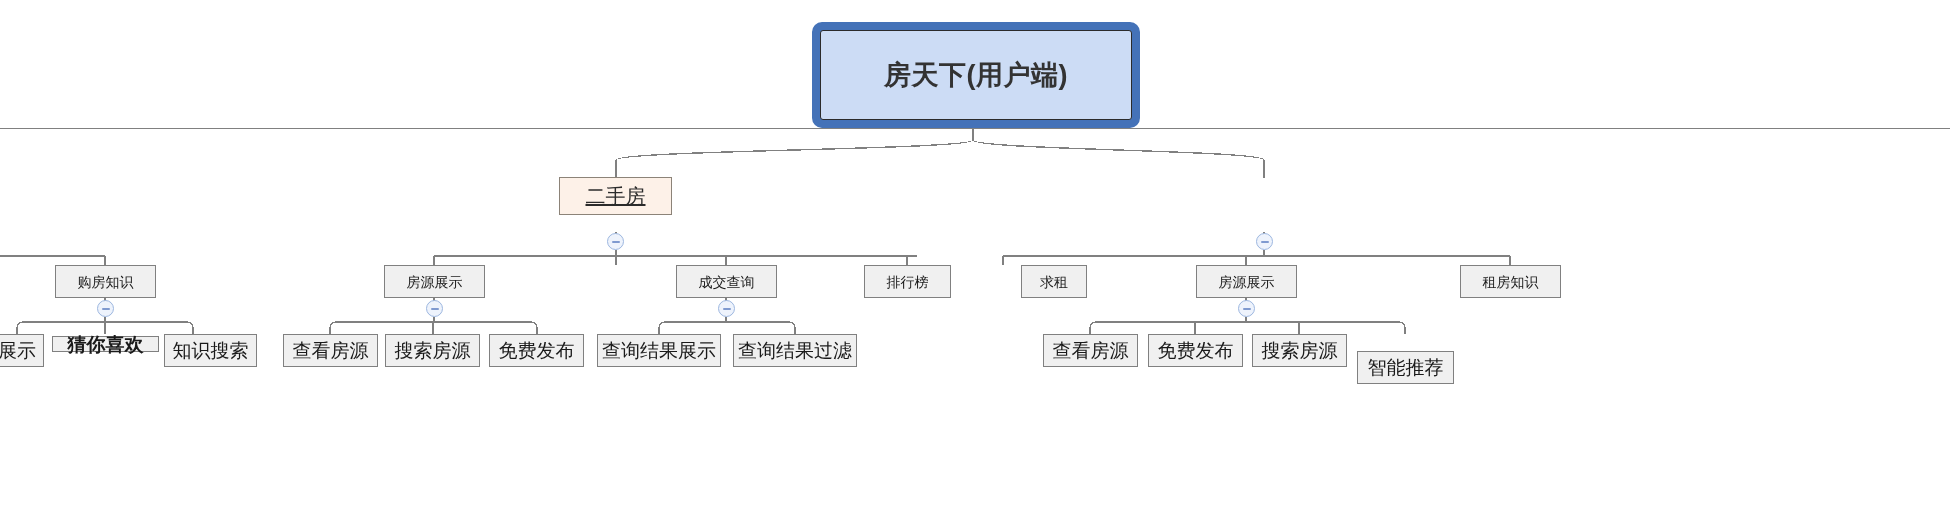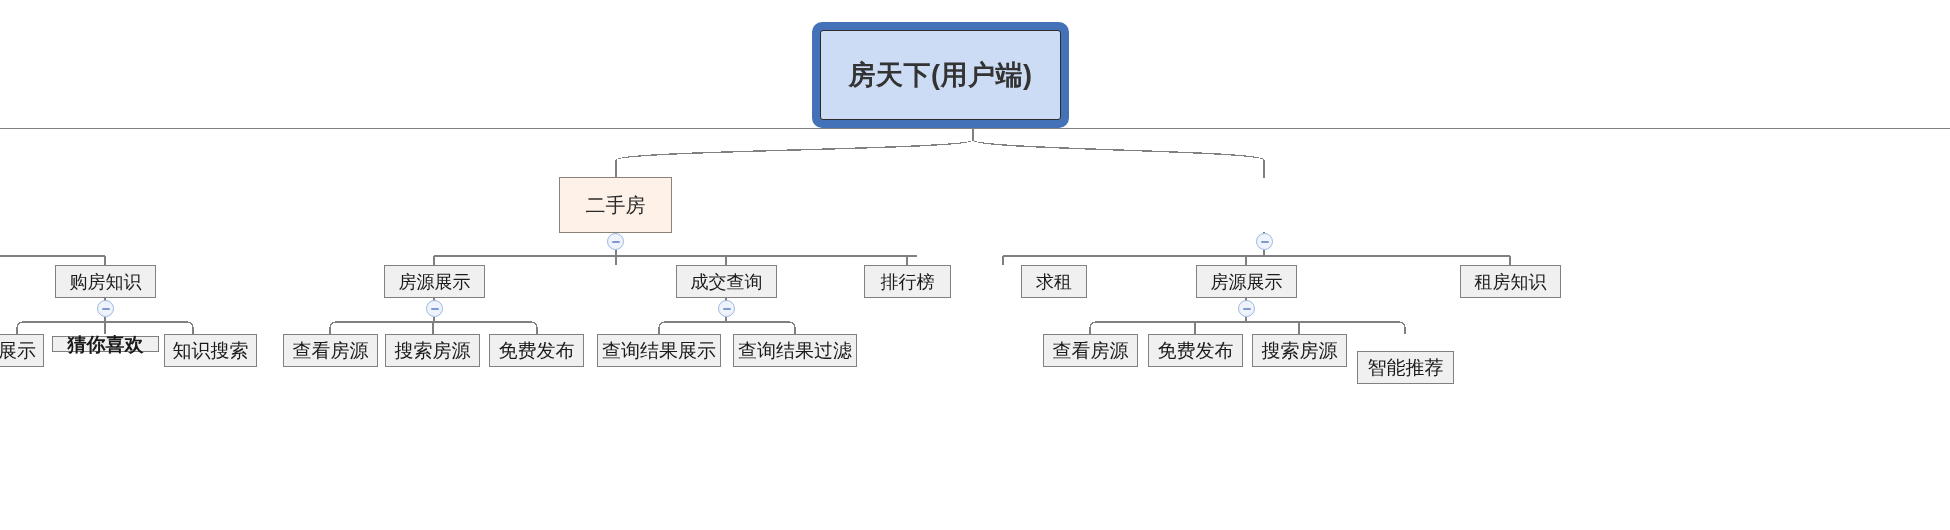--- a/index.html
+++ b/index.html
@@ -57,21 +57,21 @@
   .node.lvl2 {
     background: #fdf1e8;
     border: 1px solid #8c8378;
     font-size: 20px;
     color: #2b2b2b;
   }
   
   .node.lvl3, .node.leaf {
     background: #f0f0f0;
     border: 1px solid #808080;
-    font-size: 18px;
+    font-size: 14px;
     color: #1a1a1a;
   }
   .node.leaf { font-size: 19px; }
 
   
   .toggle {
     position: absolute;
     width: 17px; height: 17px;
     border-radius: 50%;
     background: #eef3fc;
@@ -138,25 +138,25 @@
       <path d="M659,334 V328 Q659,322 665,322 H789 Q795,322 795,328 V334"></path>
 
       <path d="M1246,298 V301"></path>
       <path d="M1246,317 V322"></path>
       <path d="M1090,334 V328 Q1090,322 1096,322 H1399 Q1405,322 1405,328 V334"></path>
       <path d="M1195,322 V334"></path>
       <path d="M1299,322 V334"></path>
     </g>
   </svg>
 
-  <div class="node root" style="left:812px; top:22px; width:257px; height:106px;">
+  <div class="node root" style="left:812px; top:22px; width:328px; height:106px;">
     <span class="inner">房天下(用户端)</span>
   </div>
 
-  <div class="node lvl2" style="left:559px; top:177px; width:113px; height:56px;">
+  <div class="node lvl2" style="left:559px; top:177px; width:113px; height:38px;text-decoration:underline;">
     <span>二手房</span>
   </div>
 
   <div class="node lvl3" style="left:55px; top:265px; width:101px; height:33px;">
     <span>购房知识</span>
   </div>
   <div class="node lvl3" style="left:384px; top:265px; width:101px; height:33px;">
     <span>房源展示</span>
   </div>
   <div class="node lvl3" style="left:676px; top:265px; width:101px; height:33px;">

